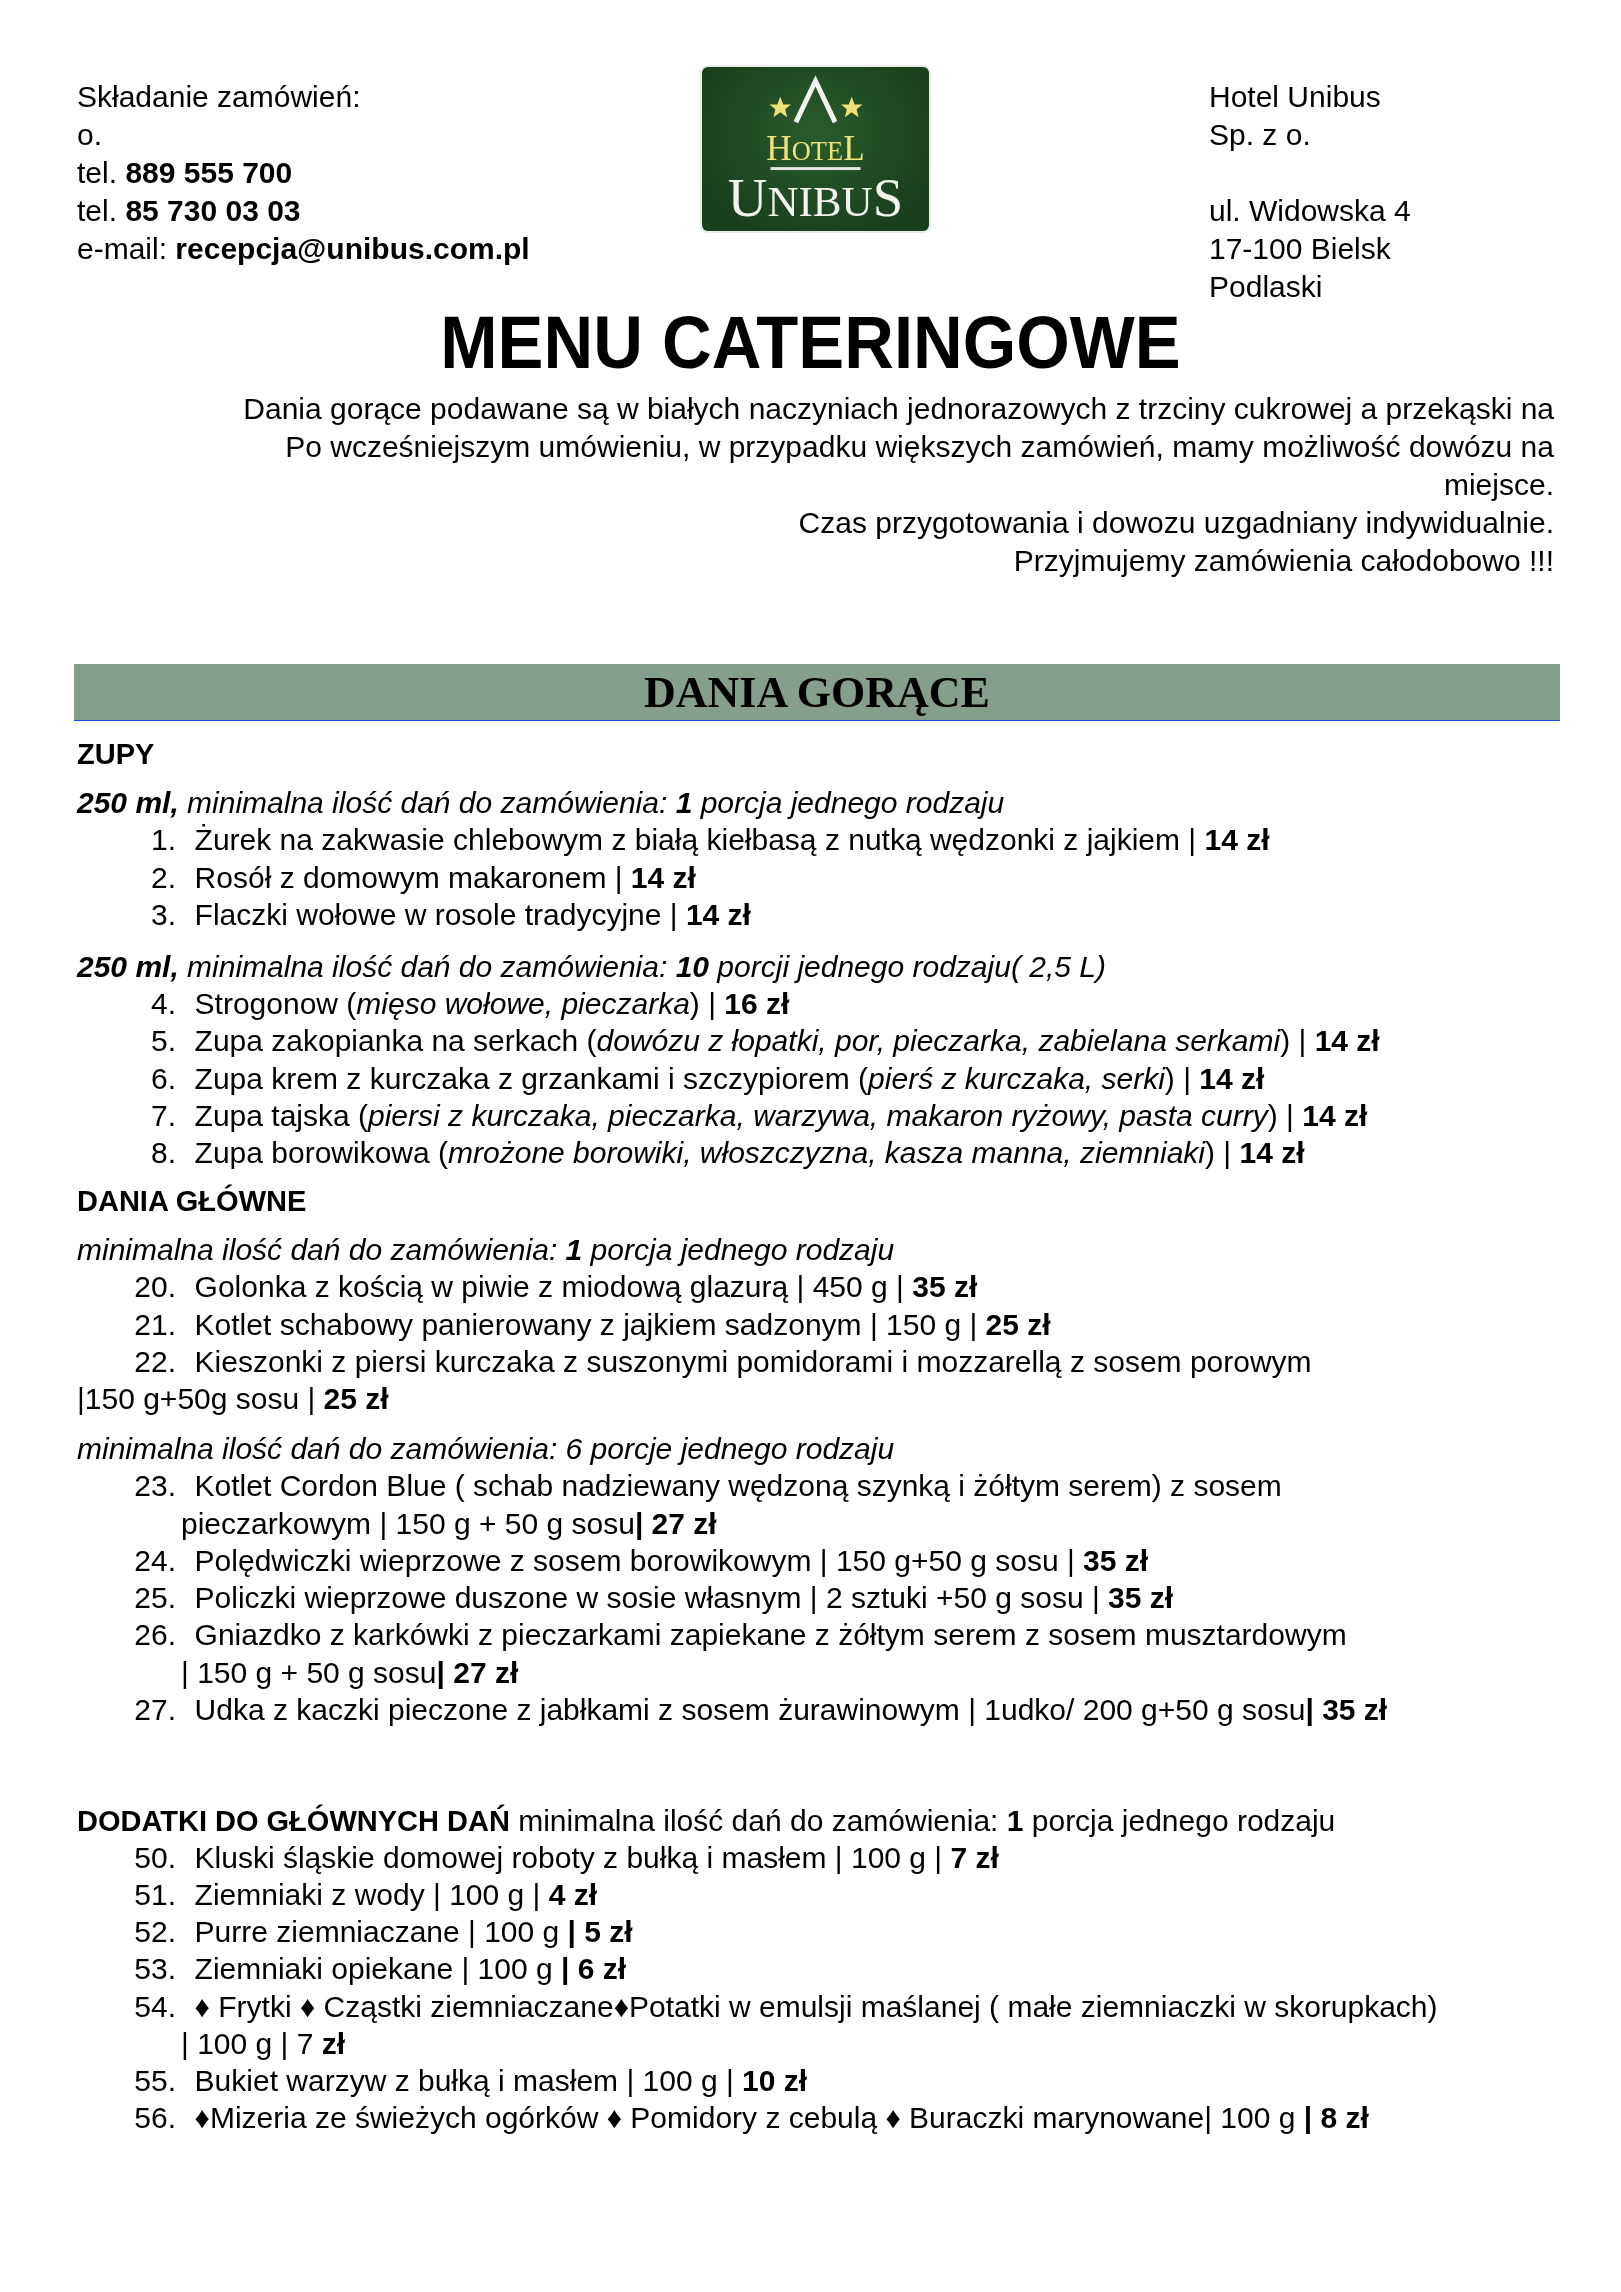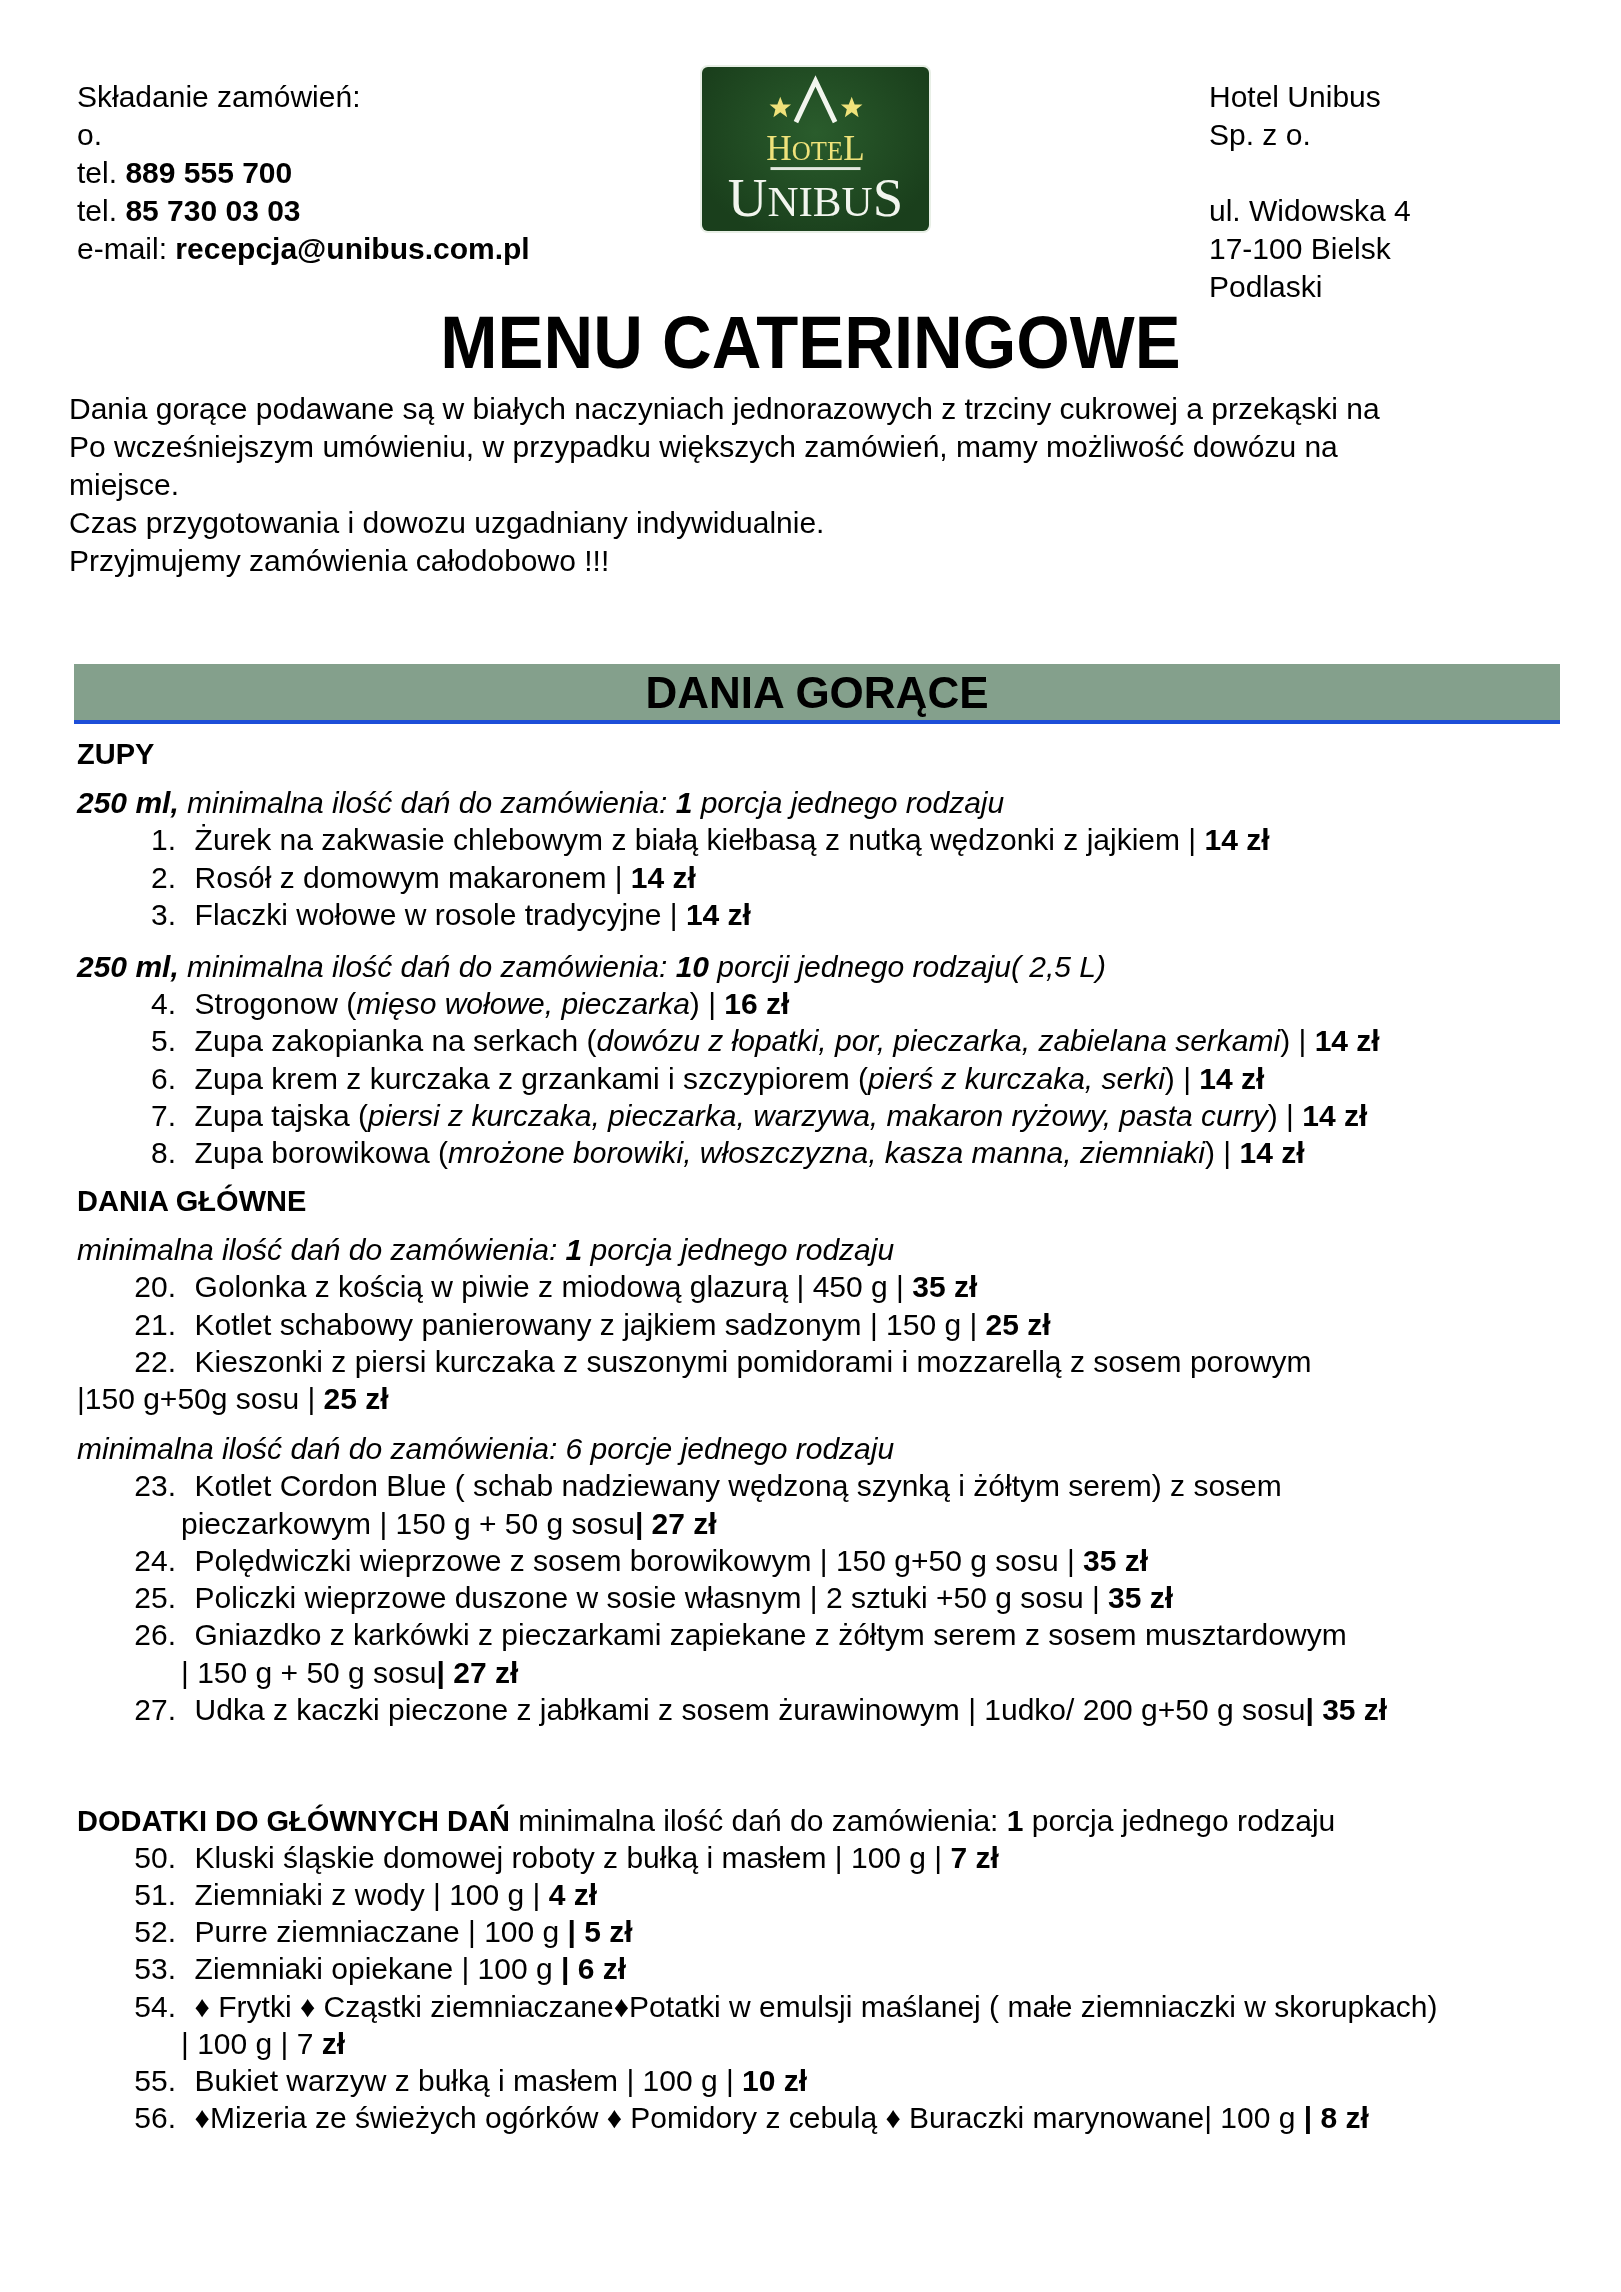--- a/index.html
+++ b/index.html
@@ -13,25 +13,25 @@
   .company { position: absolute; left: 1209px; top: 78px; font-size: 30px; line-height: 38px; }
   .company .gap { height: 38px; }
 
   .logo { position: absolute; left: 702px; top: 67px; width: 227px; height: 164px;
           background: #1f4a22; border-radius: 5.9px; box-shadow: 0 0 0 2px #e8efe6;
           background-image: radial-gradient(ellipse at 50% 40%, #2a5c2c 0%, #1a3f1c 80%); }
   .logo svg { position: absolute; left: 0; top: 0; }
 
   .title { position: absolute; left: 0; width: 1621px; top: 300px; text-align: center;
            font-size: 74px; font-weight: bold; letter-spacing: 0px; transform: scaleX(0.93); }
-  .intro { position: absolute; left: 69px; width: 1485px; top: 390px; text-align: left;
+  .intro { position: absolute; left: 69px; width: 1485px; top: 390px; text-align: right;
            font-size: 30px; line-height: 38px; }
 
   .band { position: absolute; left: 74px; top: 664px; width: 1486px; height: 56px;
-          background: #84a08c; border-bottom: 4px solid #1d4ed8; }
+          background: #84a08c; border-bottom: 1px solid #1d4ed8; font-family: Liberation Serif, serif; }
   .band span { display: block; text-align: center; font-size: 44px; font-weight: bold;
                line-height: 57px; }
 
   .body { position: absolute; left: 77px; top: 0; width: 1490px; font-size: 30px; }
   .row { position: absolute; left: 0; white-space: nowrap; line-height: 37px; }
   .h { font-weight: bold; font-size: 29px; }
   .note { font-style: italic; }
   .note b { font-weight: bold; }
   .item { left: 39px; }
   .item .num { display: inline-block; width: 60px; text-align: right; padding-right: 18.6px; }

